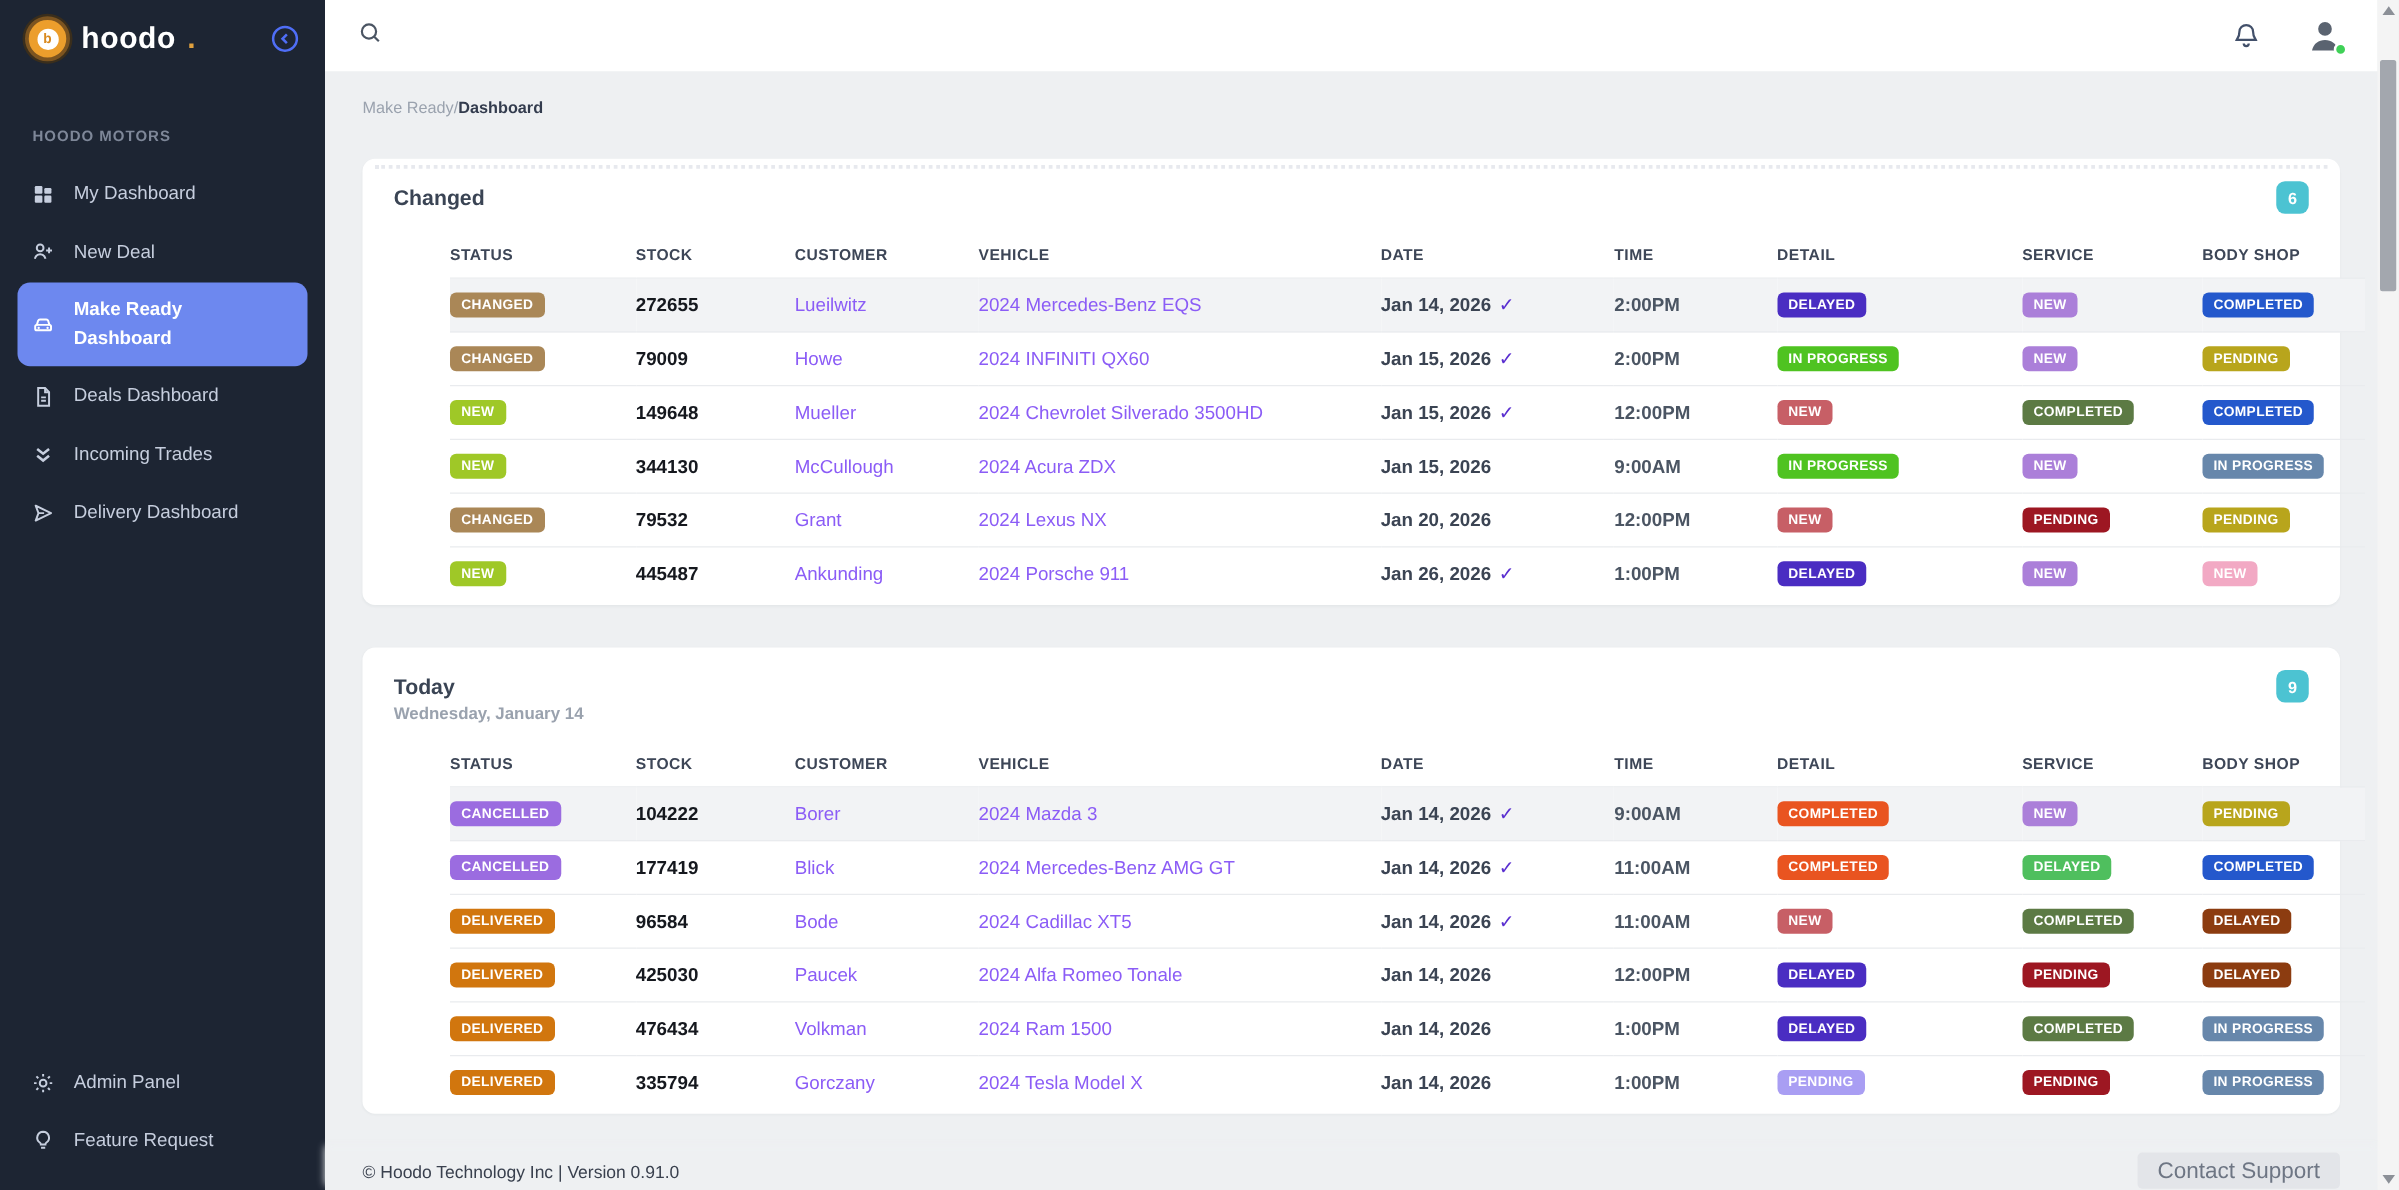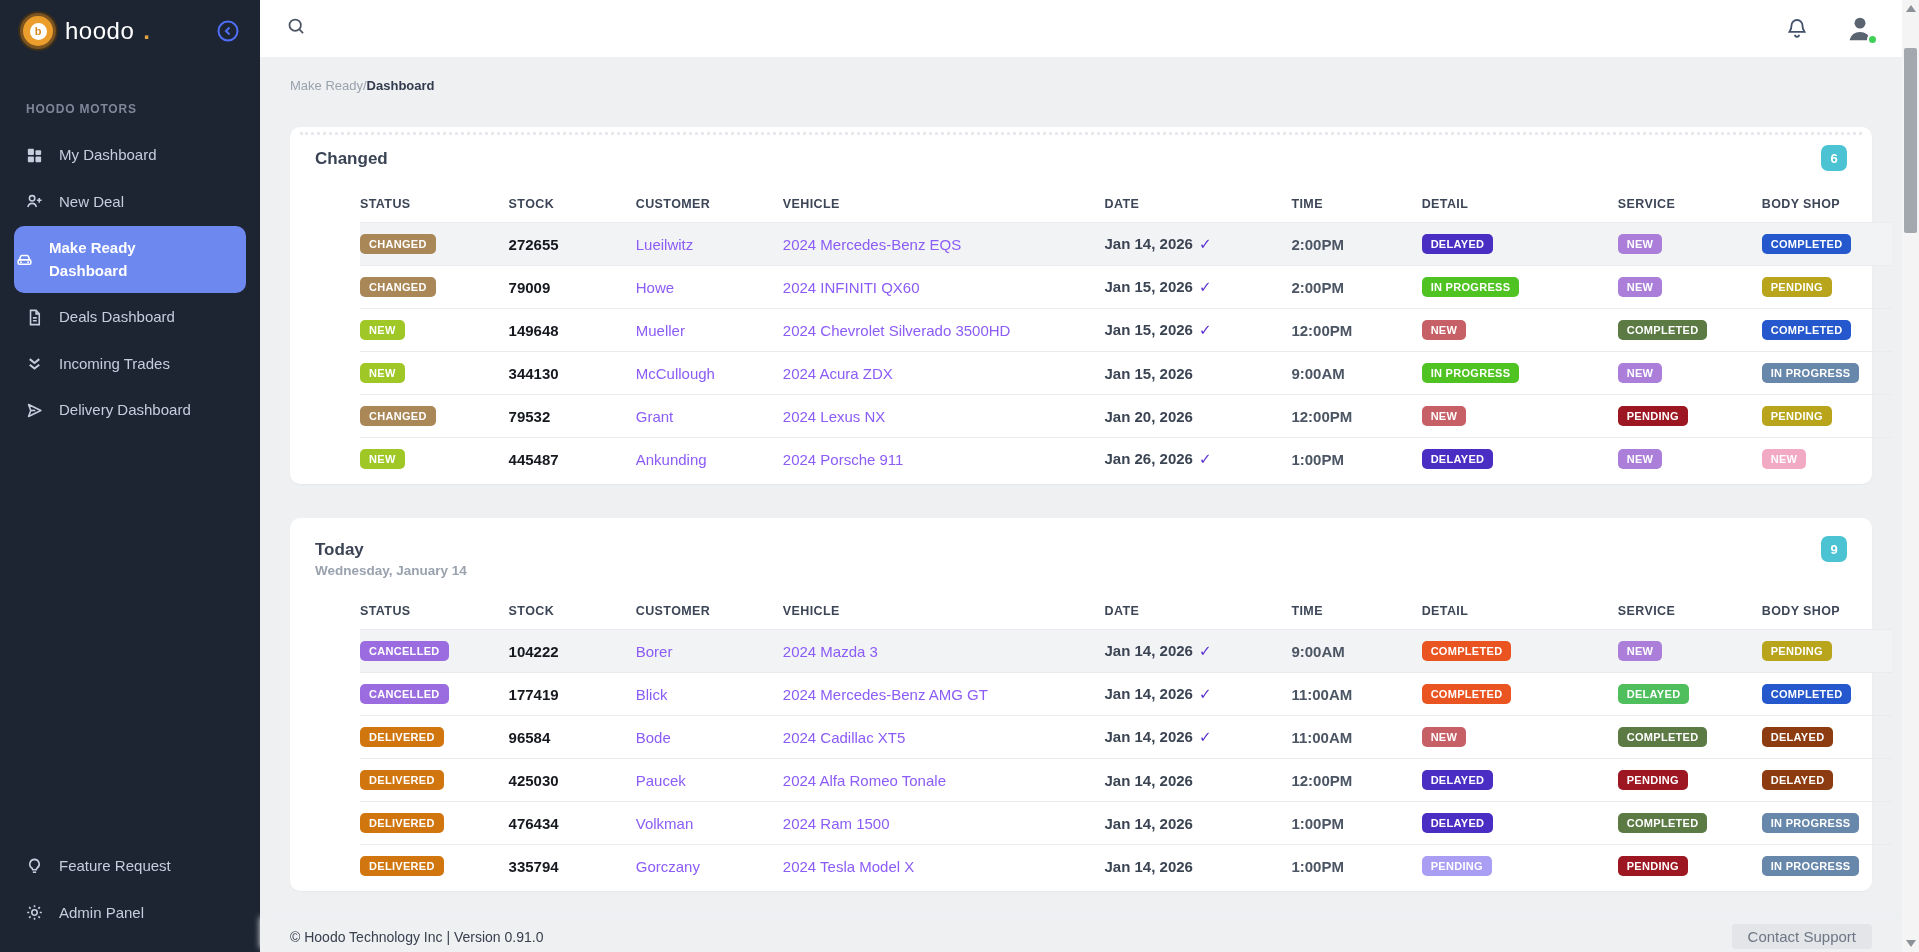--- a/index.html
+++ b/index.html
@@ -9,31 +9,31 @@
     font-family:"Liberation Sans","DejaVu Sans",sans-serif; color:#3b4453;
   }
   
   .sidebar { position:absolute; left:0; top:0; bottom:0; width:260px; background:#1d2533; color:#c6cede; z-index:6; }
   .logo-row { height:62px; display:flex; align-items:center; padding:0 20px; }
   .logo { display:flex; align-items:center; gap:9px; cursor:pointer; }
   .logo-mark { width:36px; height:36px; border-radius:50%; background:#ec9e2c; border:3px solid #7c5420;
     display:flex; align-items:center; justify-content:center; box-shadow:0 0 0 2px #3a2e1c; }
   .logo-mark i { width:17px; height:17px; border-radius:50%; background:#fff; color:#d98a1f;
     font-style:normal; font-weight:bold; font-size:11px; display:flex; align-items:center; justify-content:center; }
-  .logo-text { font-size:24px; font-weight:400; color:#fff; letter-spacing:.5px; }
+  .logo-text { font-size:24px; font-weight:700; color:#fff; letter-spacing:.5px; }
   .logo-dot { font-size:24px; font-weight:800; color:#e0a13e; }
   .collapse-btn { margin-left:auto; width:24px; height:24px; background:none; border:none; cursor:pointer; padding:0; }
   .side-label { margin:40px 26px 8px; font-size:12px; font-weight:700; letter-spacing:.8px; color:#7e8798; }
   .side-nav { display:flex; flex-direction:column; padding:8px 0; }
   .side-item { display:flex; align-items:center; gap:15px; padding:11px 10px 11px 24px; font-size:15px;
     color:#c6cede; cursor:pointer; border-radius:10px; margin:1px 14px 1px 0; }
   .side-item .ic { width:20px; min-width:20px; height:20px; display:flex; align-items:center; justify-content:center; }
   .side-item .ic svg { width:19px; height:19px; }
   .side-item span.lbl { max-width:162px; line-height:1.5; }
-  .side-item.active { background:#6d88ef; color:#fff; font-weight:700; margin-left:14px; padding-left:0; }
+  .side-item.active { background:#6d88ef; color:#fff; font-weight:700; margin-left:14px; padding-left:10px; }
   .side-bottom { position:absolute; bottom:16px; left:0; right:0; display:flex; flex-direction:column; }
   
   .topbar { position:absolute; left:260px; top:0; right:17px; height:57px; background:#fff;
     display:flex; align-items:center; padding:0 26px; z-index:5; }
   .search-wrap { display:flex; align-items:center; gap:16px; flex:1; }
   .search-wrap svg { width:21px; height:21px; color:#4b5563; }
   .search-input { border:none; outline:none; font-size:16px; color:#3b4453; width:420px; background:transparent; }
   .search-input::placeholder { color:#9aa2ae; }
   .top-actions { display:flex; align-items:center; gap:34px; }
   .bell-btn { background:none; border:none; cursor:pointer; width:26px; height:26px; color:#42506a; }
@@ -64,21 +64,21 @@
   td.stock { font-weight:800; color:#15181e; }
   td.cust, td.veh { color:#8b5cf6; }
   td.date { font-weight:800; color:#3b4453; white-space:nowrap; }
   .check { color:#5a2fd0; font-weight:800; margin-left:6px; font-size:15px; }
   td.time { font-weight:800; color:#4b5563; }
   
   .footer { position:absolute; left:260px; right:17px; bottom:0; height:31px; background:#eef0f2;
     display:flex; align-items:center; justify-content:space-between; padding:0 30px; z-index:7;
     box-shadow:0 -4px 6px rgba(238,240,242,.95); }
   .copyright { font-size:14px; color:#39404e; }
-  .support-btn { background:#e3e5e9; border:none; border-radius:4px; padding:4px 16px; font-size:15px;
+  .support-btn { background:#e3e5e9; border:none; border-radius:4px; padding:4px 16px; font-size:18px;
     color:#6e7684; cursor:pointer; font-family:inherit; }
   
   .scrollbar { position:absolute; right:0; top:0; bottom:0; width:17px; background:#f4f4f4; z-index:9; }
   .sb-arrow { position:absolute; left:0; width:17px; height:17px; display:flex; align-items:center; justify-content:center; cursor:pointer; }
   .sb-arrow.up { top:0; } .sb-arrow.down { bottom:0; }
   .tri-up { width:0; height:0; border-left:5px solid transparent; border-right:5px solid transparent; border-bottom:7px solid #8c9097; }
   .tri-down { width:0; height:0; border-left:5px solid transparent; border-right:5px solid transparent; border-top:7px solid #8c9097; }
   .sb-thumb { position:absolute; left:2px; right:2px; top:48px; height:185px; background:#a3a7ae; border-radius:2px; cursor:grab; }
 </style>
 </head>
@@ -160,34 +160,34 @@
             <path d="M7.3 12H13"></path>
           </svg>
         </span>
         <span class="lbl">Delivery Dashboard</span>
       </div>
     </nav>
   <div class="side-bottom" id="sidebar-footer">
       <div class="side-item">
         <span class="ic">
           <svg viewBox="0 0 24 24" fill="none" stroke="currentColor" stroke-width="2">
+            <circle cx="12" cy="12" r="3.4"></circle>
+            <path d="M12 2.8v2.6M12 18.6v2.6M2.8 12h2.6M18.6 12h2.6M5.2 5.2l1.9 1.9M16.9 16.9l1.9 1.9M18.8 5.2l-1.9 1.9M7.1 16.9l-1.9 1.9"></path>
+          </svg>
+        </span>
+        <span class="lbl">Admin Panel</span>
+      </div>
+      <div class="side-item">
+        <span class="ic">
+          <svg viewBox="0 0 24 24" fill="none" stroke="currentColor" stroke-width="2">
             <path d="M12 3a6 6 0 0 0-3.4 10.9c.8.6 1.1 1.4 1.1 2.1h4.6c0-.7.3-1.5 1.1-2.1A6 6 0 0 0 12 3z"></path>
             <path d="M9.9 19.2h4.2"></path>
           </svg>
         </span>
         <span class="lbl">Feature Request</span>
-      </div>
-      <div class="side-item">
-        <span class="ic">
-          <svg viewBox="0 0 24 24" fill="none" stroke="currentColor" stroke-width="2">
-            <circle cx="12" cy="12" r="3.4"></circle>
-            <path d="M12 2.8v2.6M12 18.6v2.6M2.8 12h2.6M18.6 12h2.6M5.2 5.2l1.9 1.9M16.9 16.9l1.9 1.9M18.8 5.2l-1.9 1.9M7.1 16.9l-1.9 1.9"></path>
-          </svg>
-        </span>
-        <span class="lbl">Admin Panel</span>
       </div>
     </div>
 </aside>
 
 <header class="topbar">
   <div class="search-wrap">
     <span>
       <svg viewBox="0 0 24 24" fill="none" stroke="currentColor" stroke-width="2" width="21" height="21">
           <circle cx="10.5" cy="10.5" r="6.5"></circle>
           <path d="M15.3 15.3l4.2 4.2"></path>

